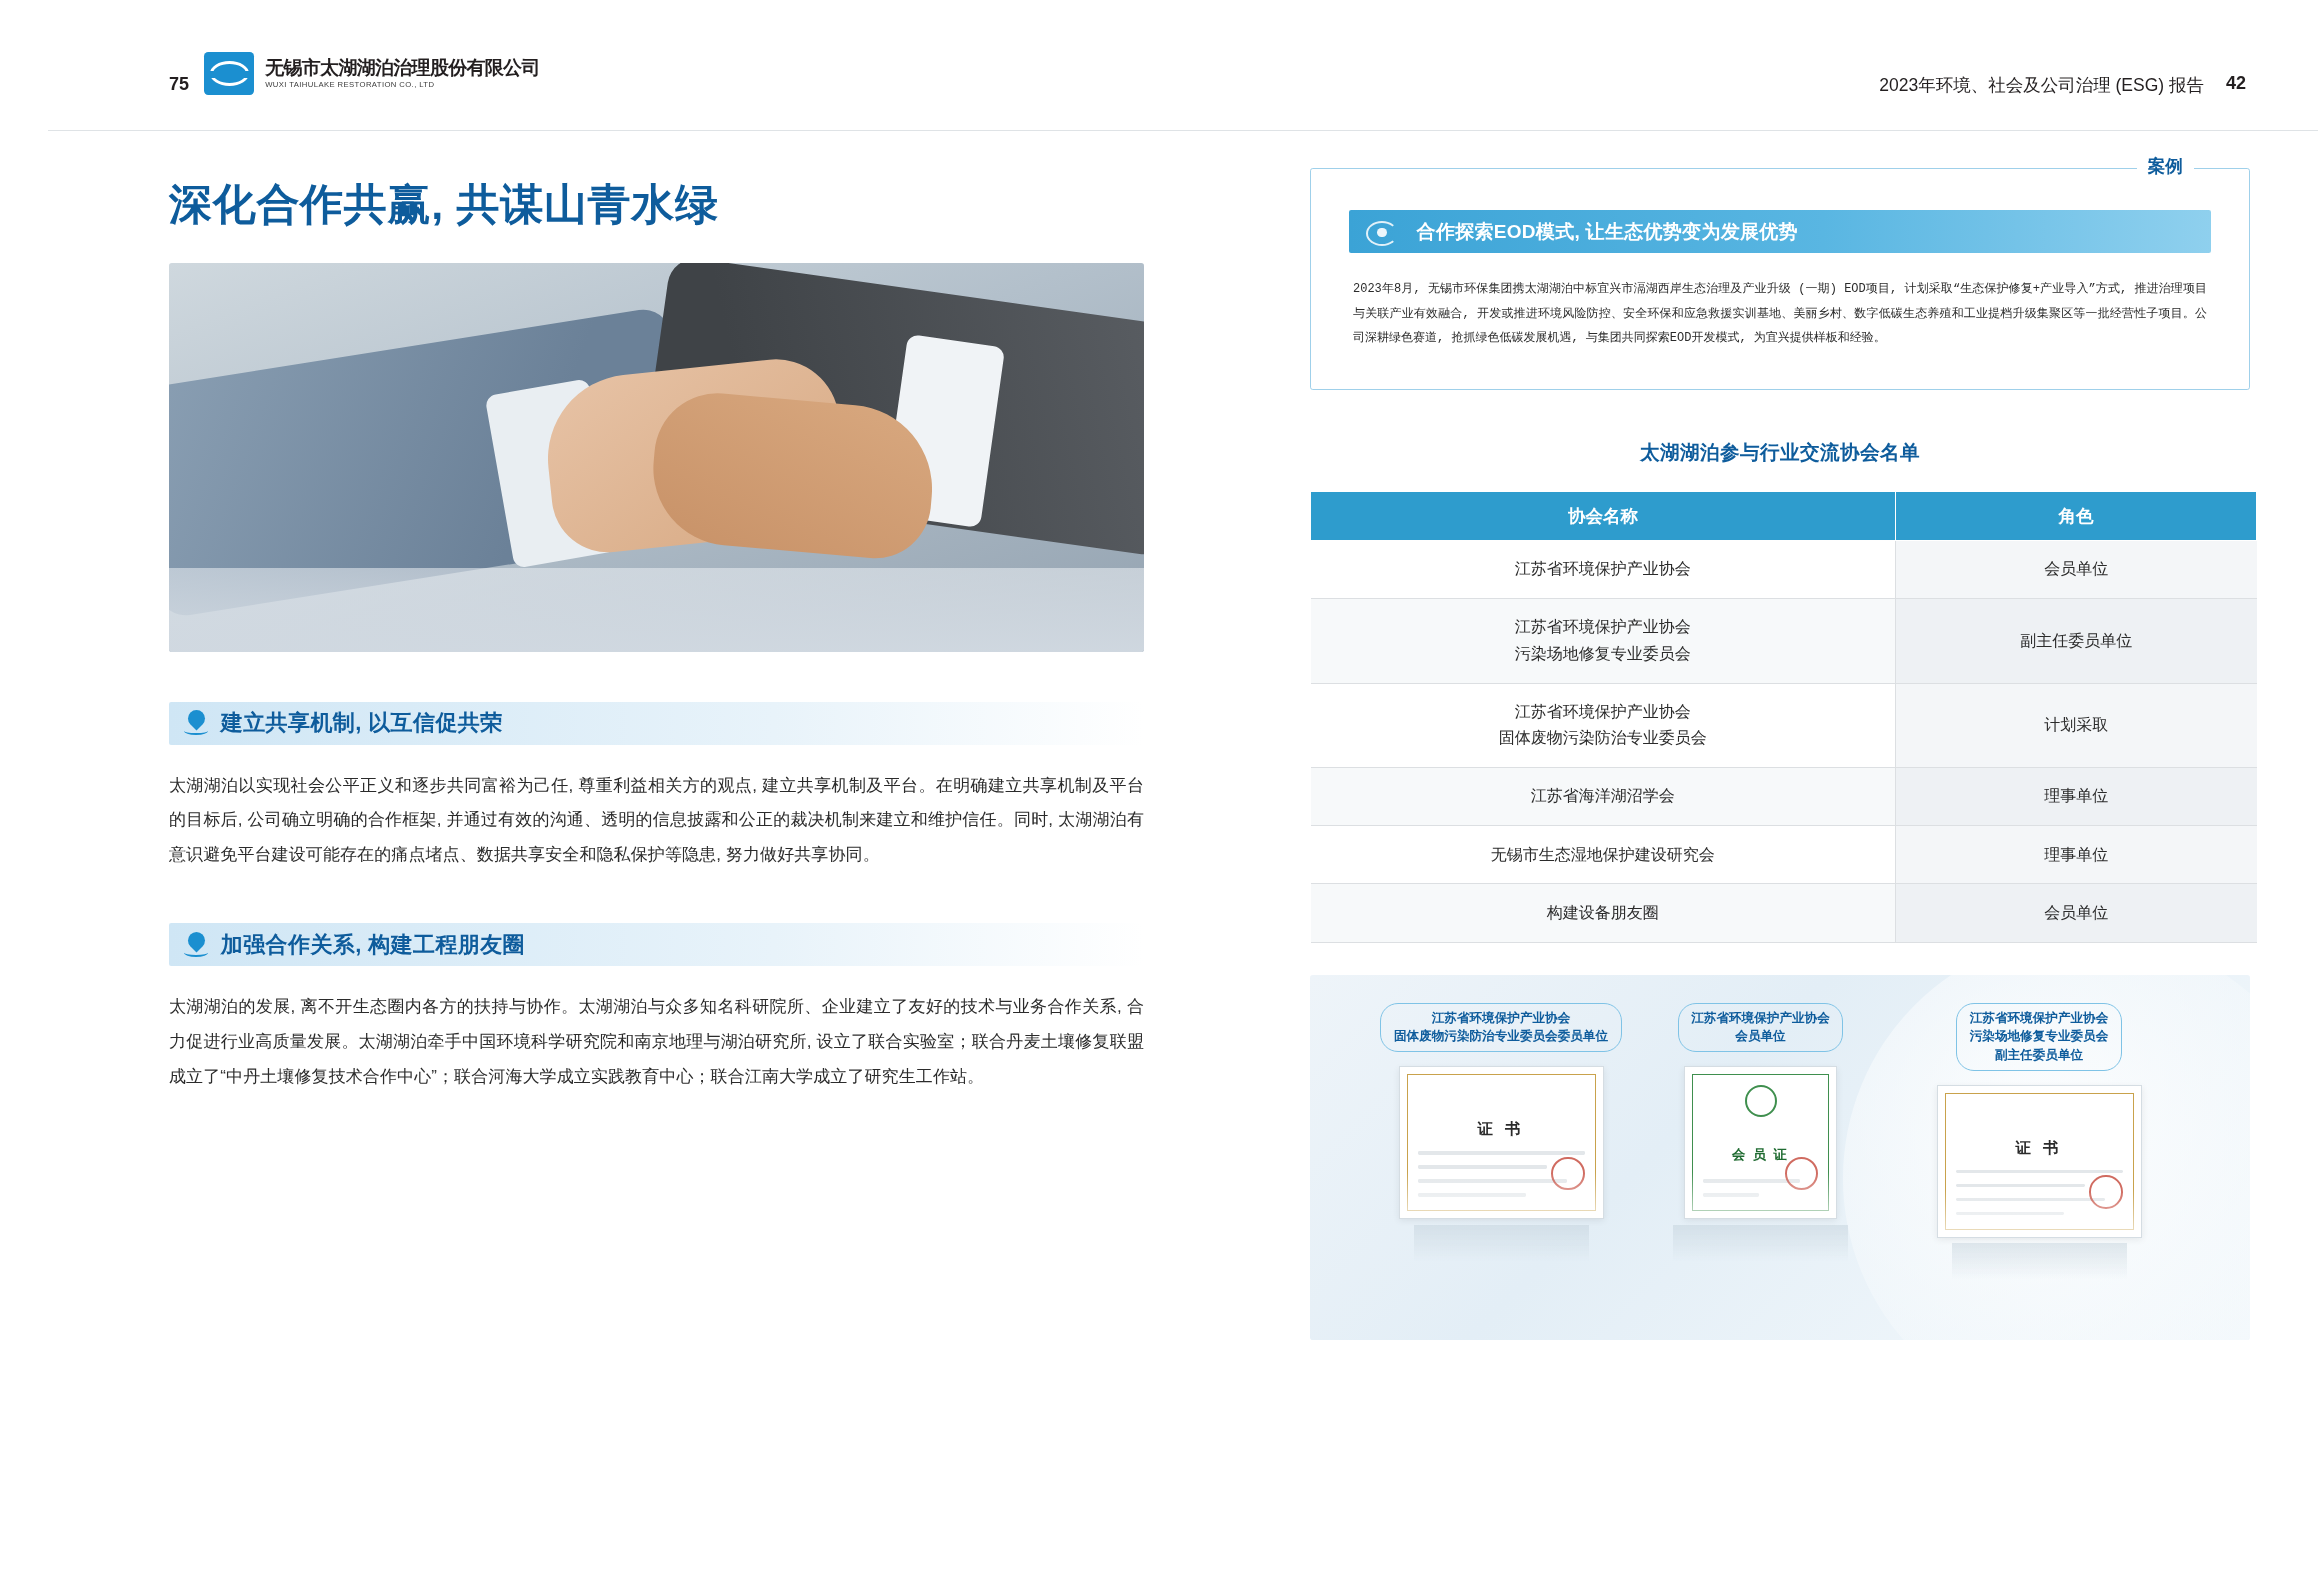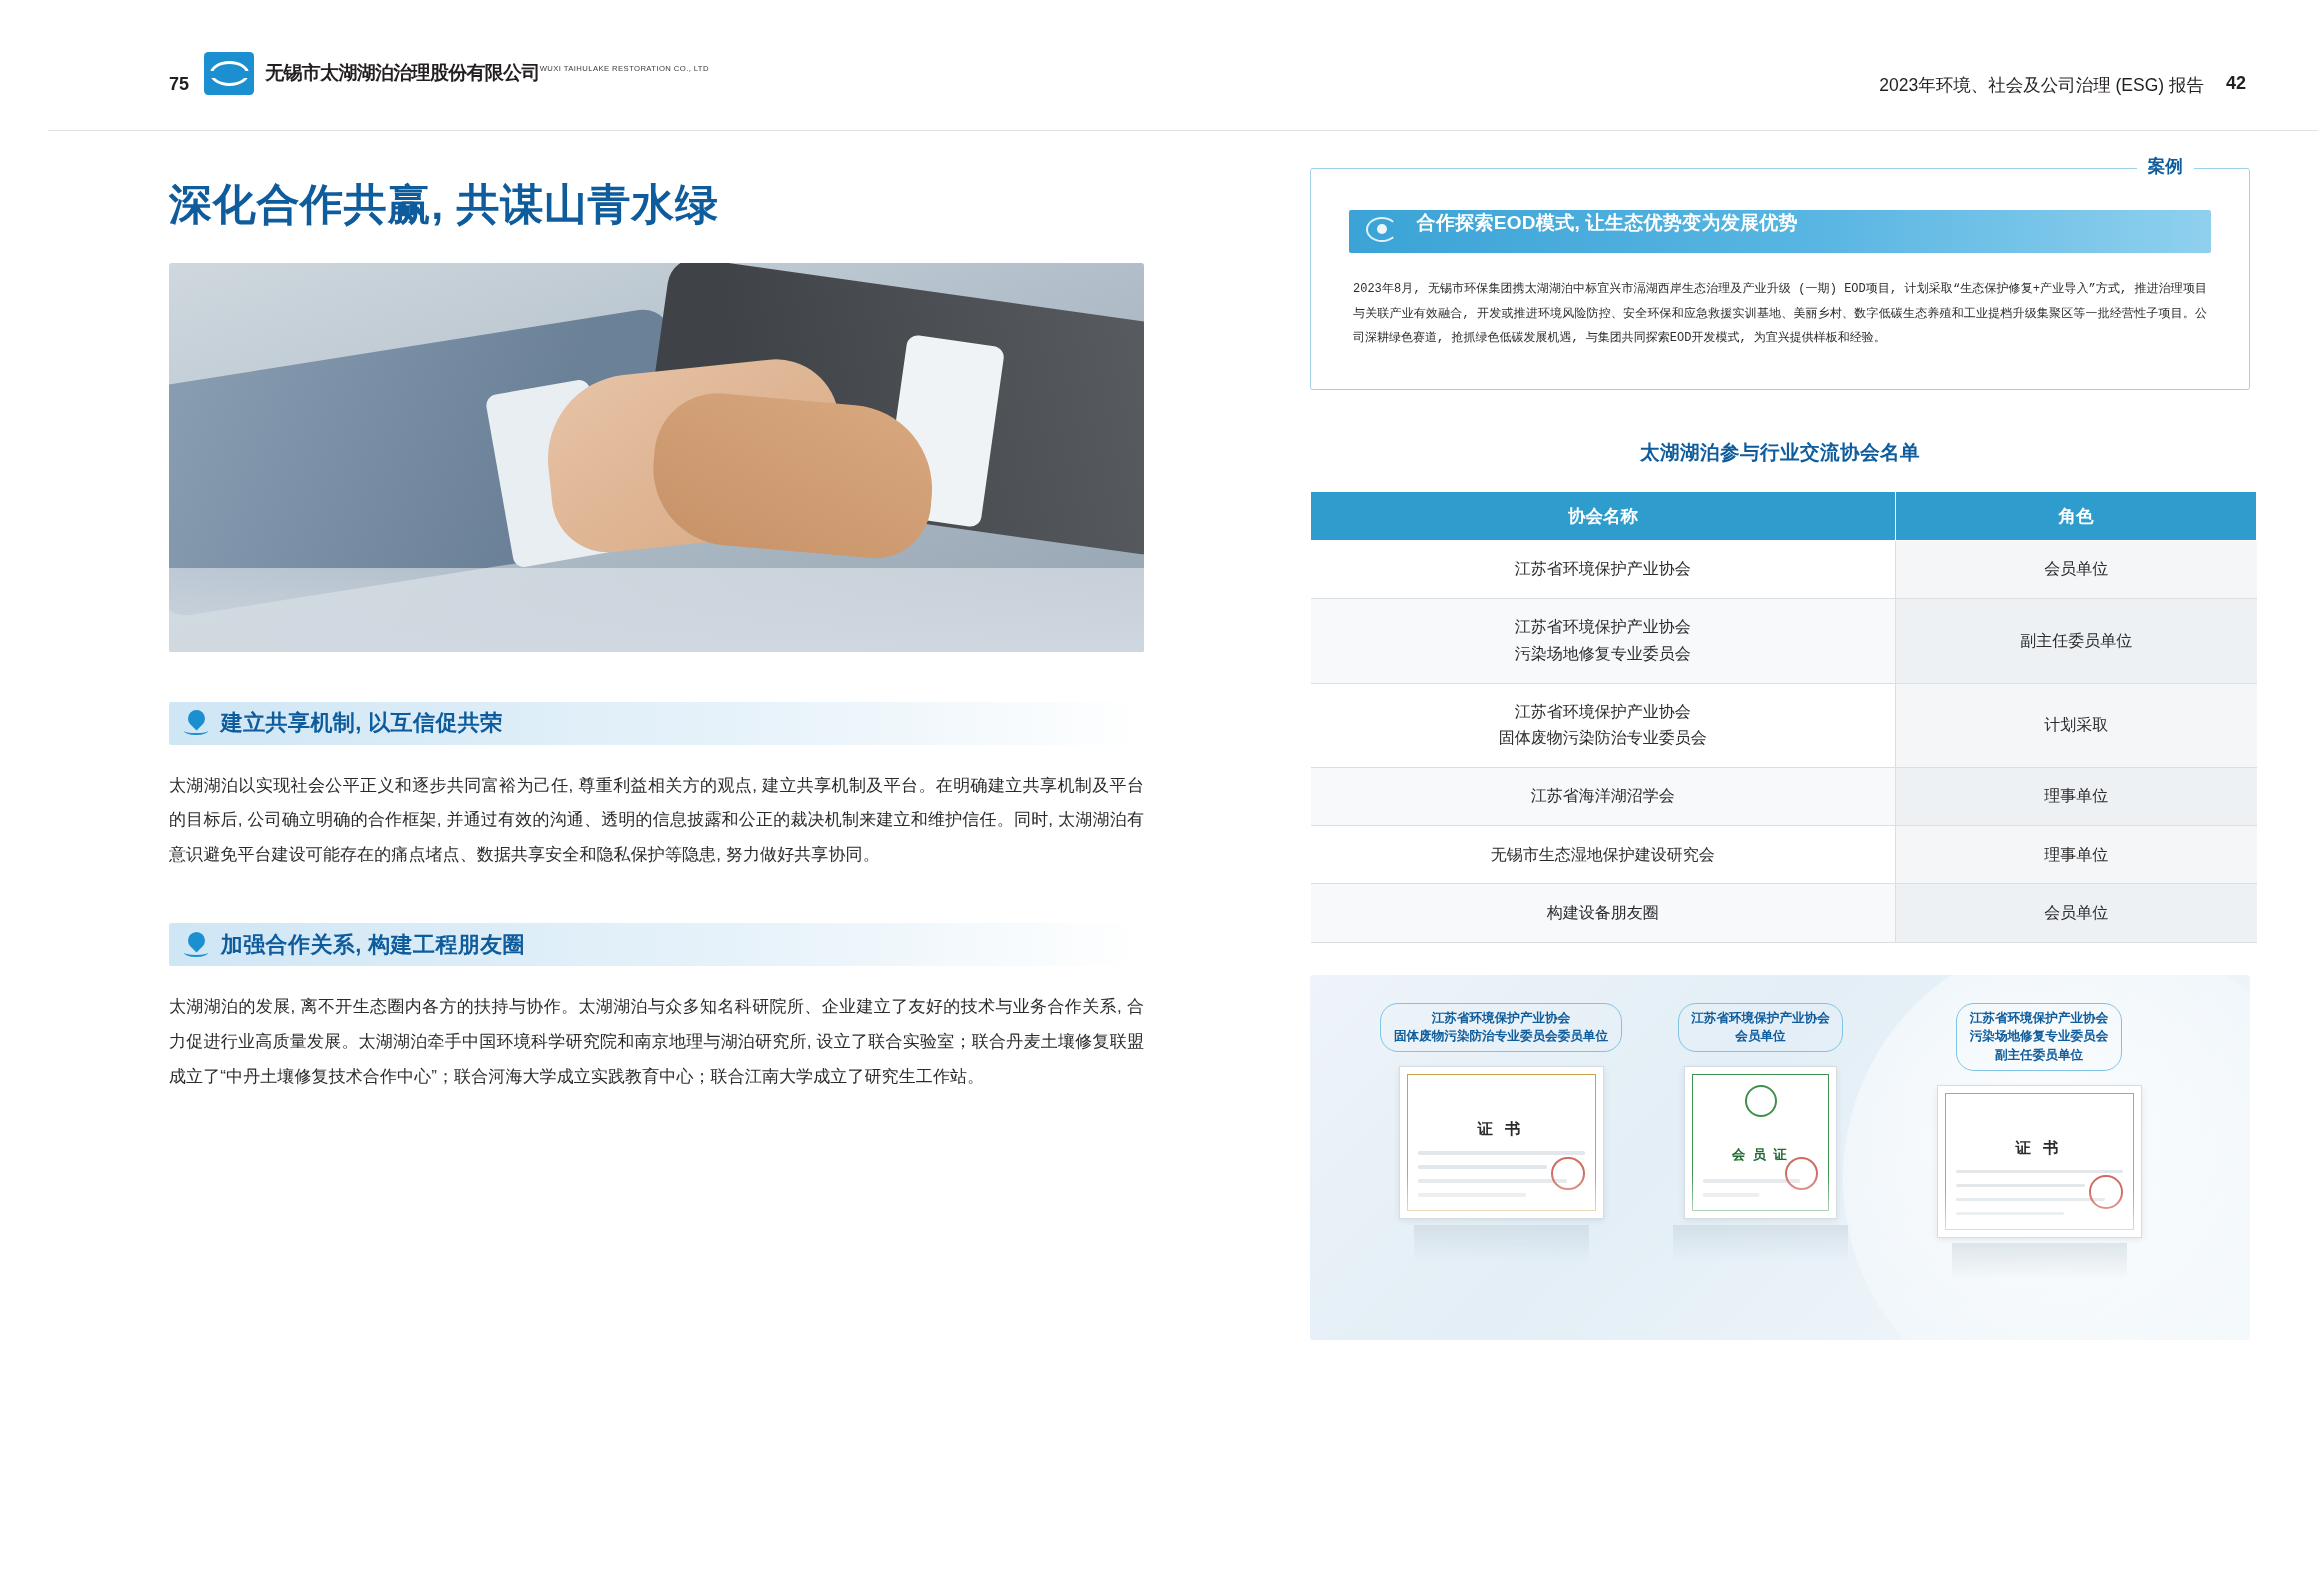--- a/index.html
+++ b/index.html
@@ -94,21 +94,21 @@
     content: "";
     position: absolute;
     left: 0;
     top: 19px;
     width: 50px;
     height: 7px;
     background: #1b8fd0;
   }
   .logo-text {
     display: flex;
-    flex-direction: row;
+    flex-direction: column;
     justify-content: center;
     line-height: 1.1;
   }
   .logo-cn {
     font-size: 19px;
     font-weight: bold;
     letter-spacing: -0.7px;
     color: #231f20;
     white-space: nowrap;
   }
@@ -293,20 +293,21 @@
     font-size: 17.5px;
     font-weight: bold;
     color: #0e5c9c;
   }
   .case-head {
     margin: 41px 38px 0 38px;
     height: 43px;
     background: linear-gradient(90deg, #3ba3d6 0%, #59b6e2 55%, #8fd0ee 100%);
     border-radius: 2.1px;
     display: flex;
+    align-items: center;
     position: relative;
     overflow: hidden;
   }
   .case-head .splash {
     width: 55px;
     height: 36px;
     margin-left: 7px;
     margin-right: 5.6px;
     position: relative;
     flex: none;

